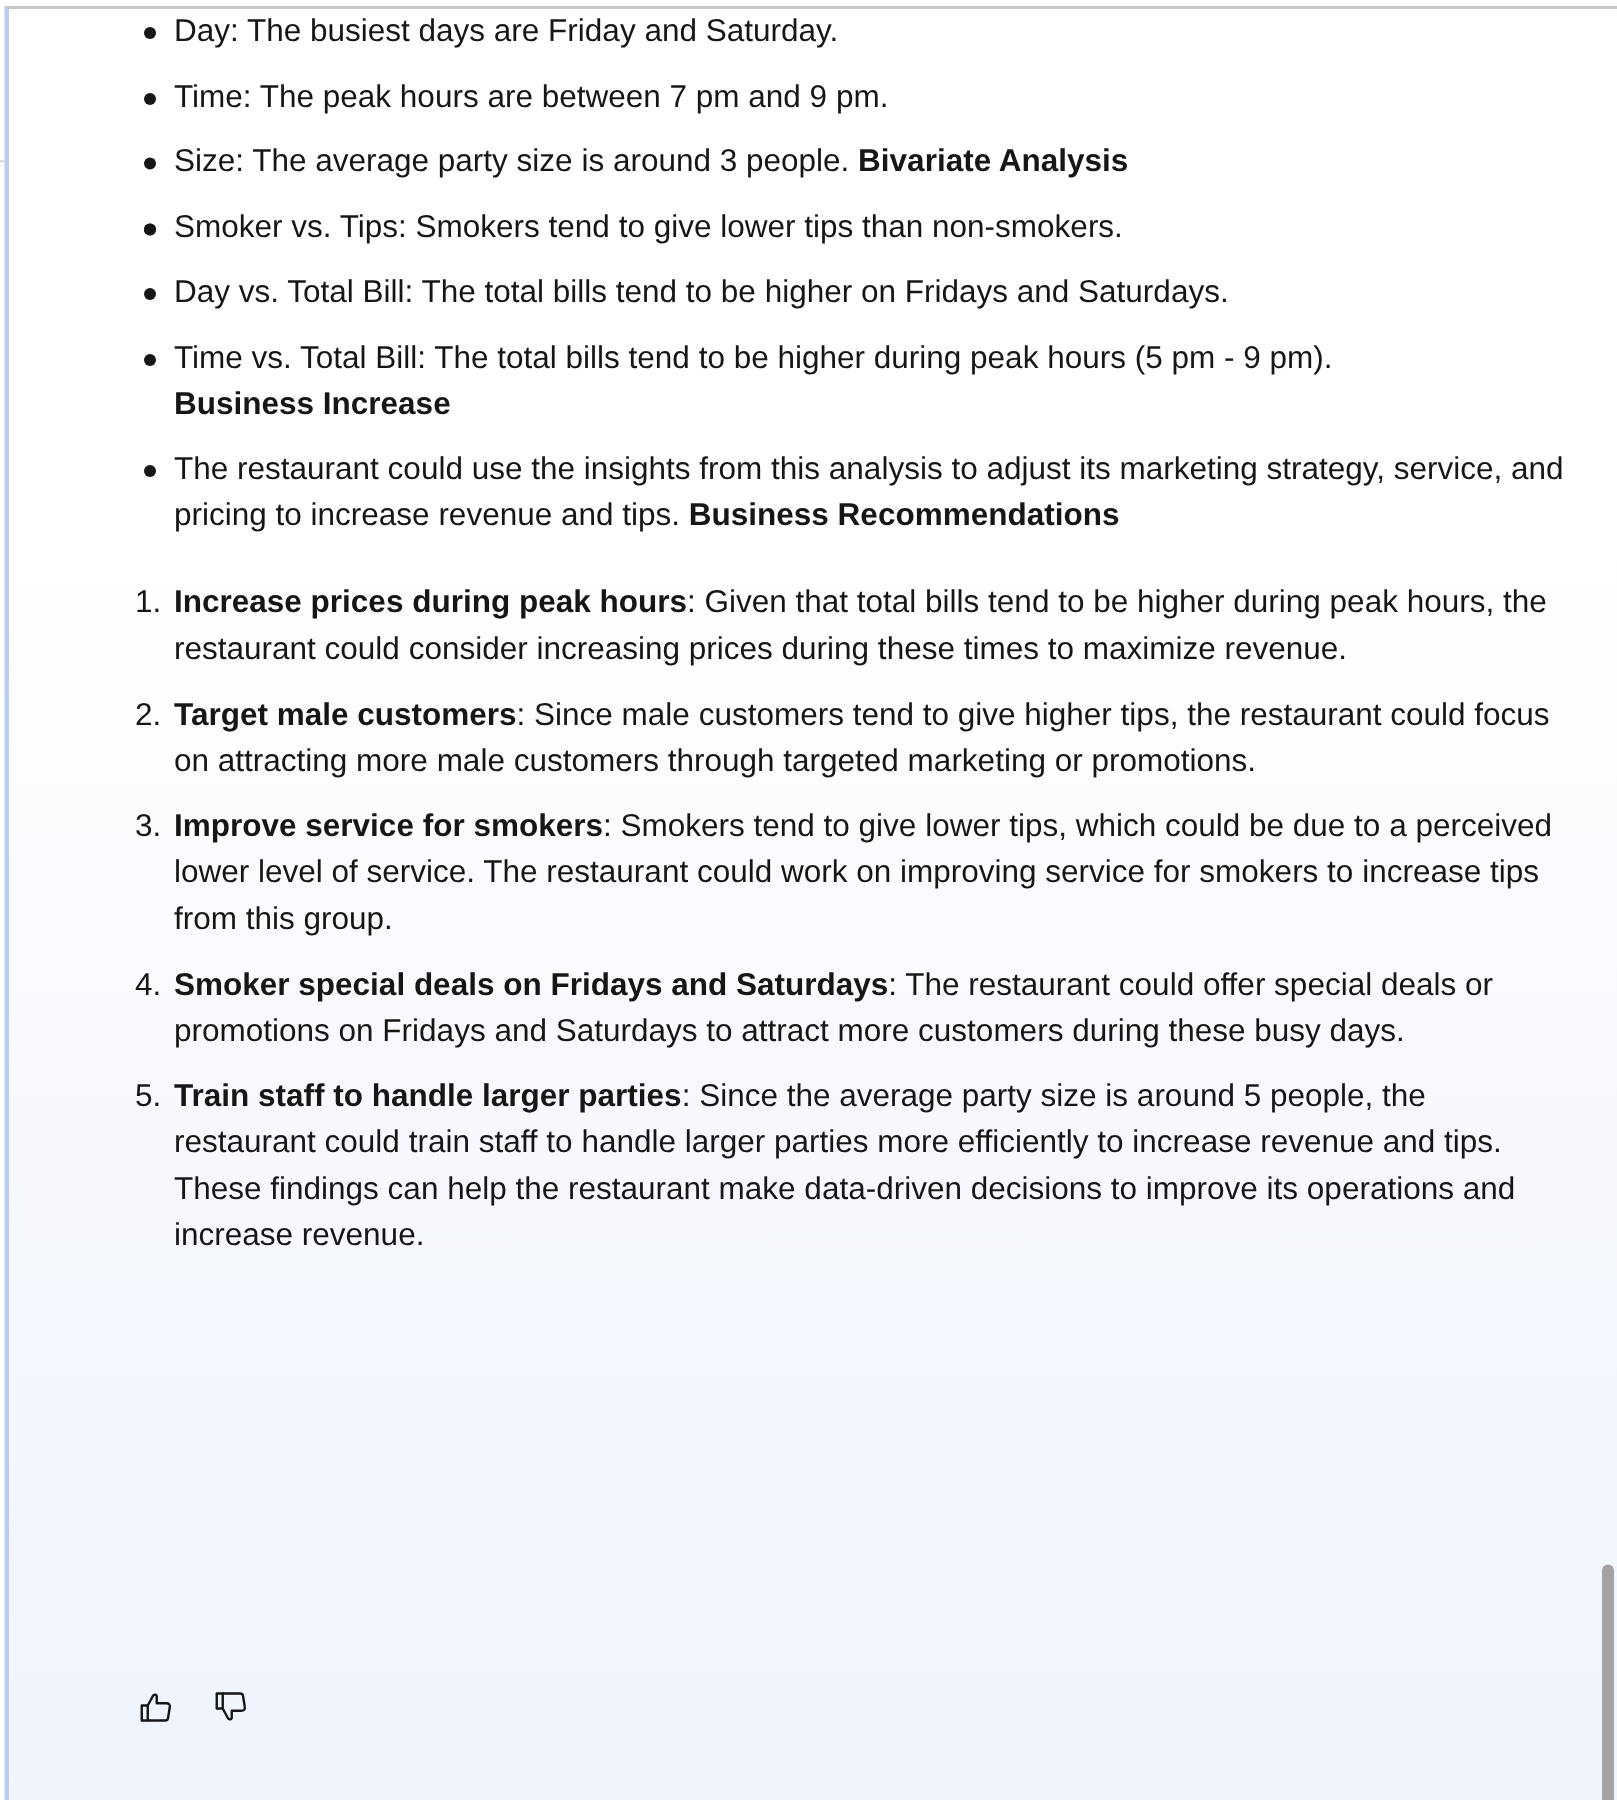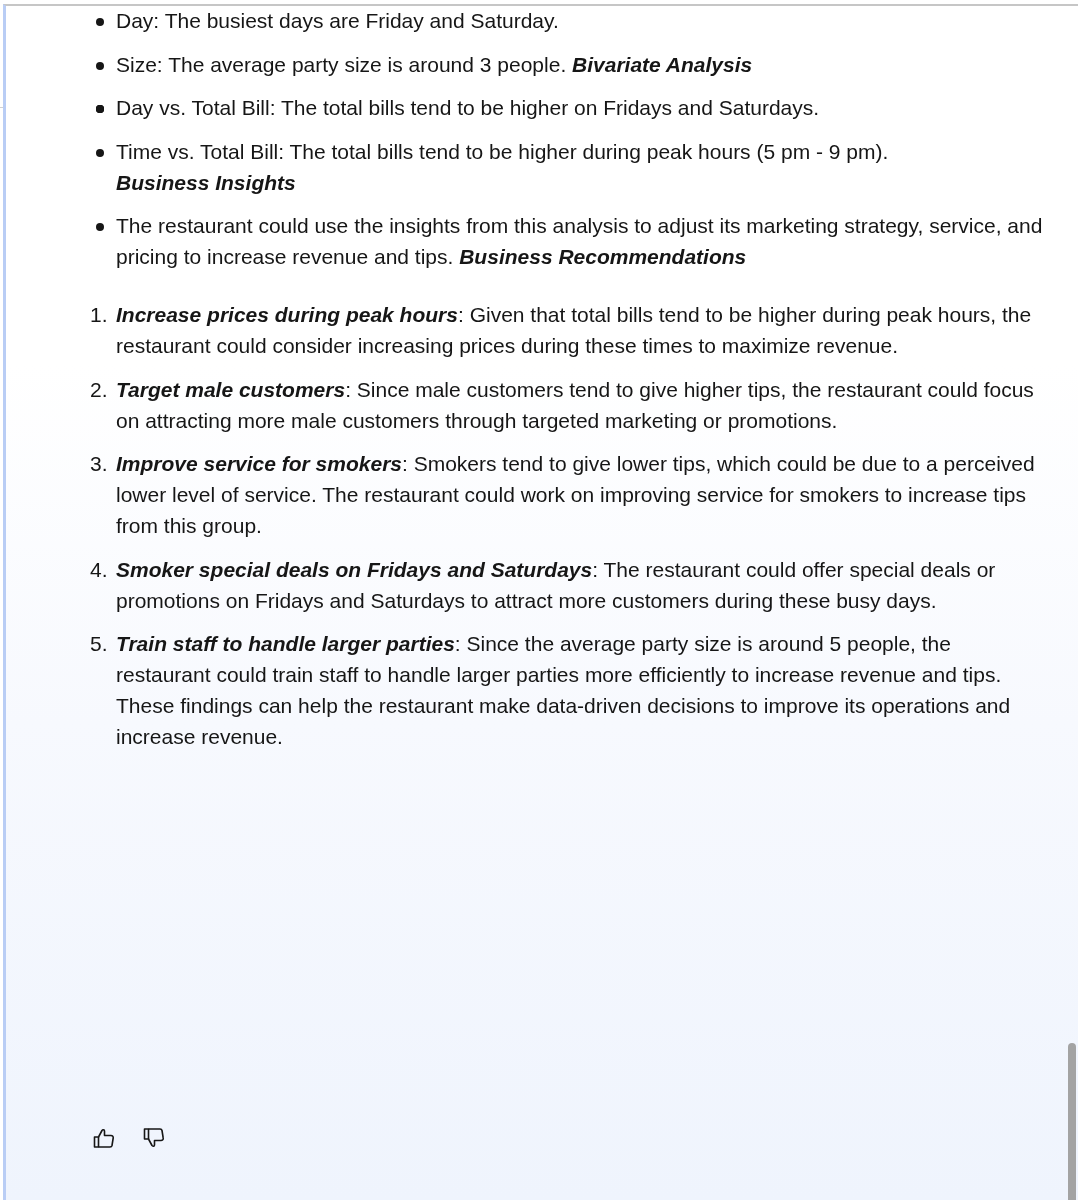--- a/index.html
+++ b/index.html
@@ -63,21 +63,21 @@
     }
     ol {
       margin-top: 27px;
     }
     ol li .marker {
       position: absolute;
       left: 2px;
       top: 0;
       width: 26px;
     }
-    b { font-weight: bold; font-style: italic; }
+    b { font-weight: bold; }
     .feedback {
       position: absolute;
       left: 90px;
       top: 1124px;
       display: flex;
       gap: 22px;
     }
     .fb-btn {
       width: 28px;
       height: 28px;
@@ -105,27 +105,28 @@
   </style>
 </head>
 <body>
 
 <div class="frame"></div>
 <div class="left-tick"></div>
 
 <div class="content">
   <ul>
     <li><span class="marker"></span><span>Day: The busiest days are Friday and Saturday.</span></li>
+    <li><span class="marker"></span><span>Time: The peak hours are between 7 pm and 9 pm.</span></li>
     <li><span class="marker"></span><span>Size: The average party size is around 3 people. </span><b>Bivariate Analysis</b></li>
   </ul>
   <ul>
     <li><span class="marker"></span></li>
-    <li><span class="marker"></span></li>
+    <li><span class="marker"></span><span>Smoker vs. Tips: Smokers tend to give lower tips than non-smokers.</span></li>
     <li><span class="marker"></span><span>Day vs. Total Bill: The total bills tend to be higher on Fridays and Saturdays.</span></li>
-    <li><span class="marker"></span><span>Time vs. Total Bill: The total bills tend to be higher during peak hours (5 pm - 9 pm). </span><br><b>Business Insights</b></li>
+    <li><span class="marker"></span><span>Time vs. Total Bill: The total bills tend to be higher during peak hours (5 pm - 9 pm). </span><br><b>Business Increase</b></li>
   </ul>
   <ul>
     <li><span class="marker"></span><span>The restaurant could use the insights from this analysis to adjust its marketing strategy, service, and pricing to increase revenue and tips. </span><b>Business Recommendations</b></li>
   </ul>
   <ol>
     <li><span class="marker">1.</span><b>Increase prices during peak hours</b><span>: Given that total bills tend to be higher during peak hours, the restaurant could consider increasing prices during these times to maximize revenue.</span></li>
     <li><span class="marker">2.</span><b>Target male customers</b><span>: Since male customers tend to give higher tips, the restaurant could focus on attracting more male customers through targeted marketing or promotions.</span></li>
     <li><span class="marker">3.</span><b>Improve service for smokers</b><span>: Smokers tend to give lower tips, which could be due to a perceived lower level of service. The restaurant could work on improving service for smokers to increase tips from this group.</span></li>
     <li><span class="marker">4.</span><b>Smoker special deals on Fridays and Saturdays</b><span>: The restaurant could offer special deals or promotions on Fridays and Saturdays to attract more customers during these busy days.</span></li>
     <li><span class="marker">5.</span><b>Train staff to handle larger parties</b><span>: Since the average party size is around 5 people, the restaurant could train staff to handle larger parties more efficiently to increase revenue and tips. These findings can help the restaurant make data-driven decisions to improve its operations and increase revenue.</span></li>

